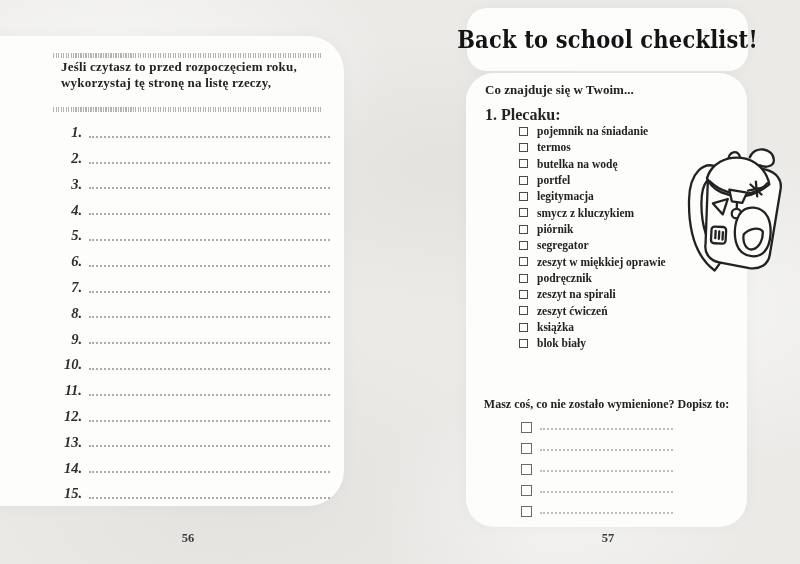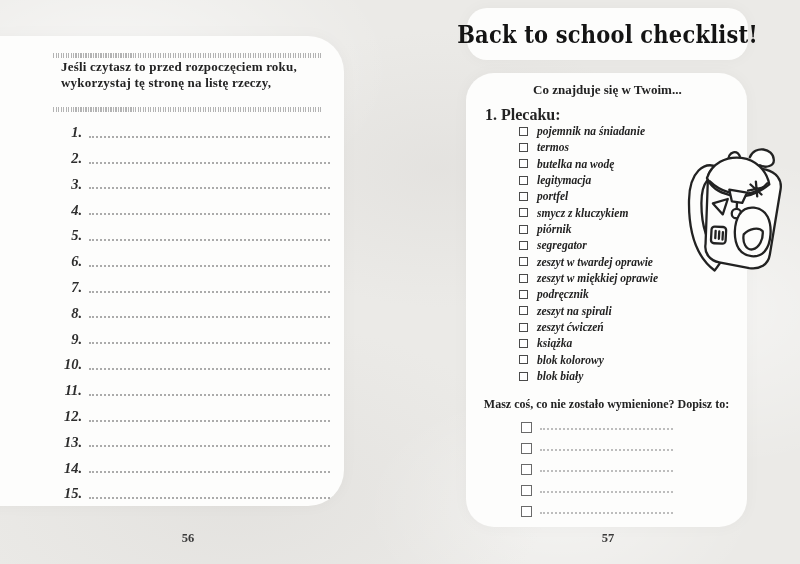--- a/index.html
+++ b/index.html
@@ -25,29 +25,29 @@
   .intro{position:absolute;left:97px;top:23px;width:272px;
     font-weight:700;font-size:13px;line-height:15.5px;letter-spacing:.2px;}
   .intro div{white-space:nowrap;}
   .numlist{position:absolute;left:89px;top:78px;width:277px;}
   .num-row{height:25.8px;display:flex;align-items:flex-end;}
   .num{width:29px;text-align:right;font-style:italic;font-weight:600;font-size:14.5px;
     color:#2e2e2e;padding-right:5px;line-height:1;}
   .leader{flex:1;border-bottom:2px dotted #ababab;margin-bottom:2px;margin-left:2px;}
 
   
-  .title-box{left:467px;top:8px;width:281px;height:52px;border-radius:20px;
+  .title-box{left:467px;top:8px;width:281px;height:63px;border-radius:20px;
     display:flex;align-items:center;justify-content:center;}
   .title{font-family:"DejaVu Serif","Liberation Serif",serif;font-weight:700;font-size:21px;
     letter-spacing:.2px;transform:scaleY(1.12);white-space:nowrap;color:#141414;}
   .right-page{left:466px;top:73px;width:281px;height:454px;border-radius:28px;}
-  .subtitle{position:absolute;left:19px;top:9px;font-weight:700;font-size:13px;white-space:nowrap;margin-left:48px;}
+  .subtitle{position:absolute;left:19px;top:9px;font-weight:700;font-size:13px;white-space:nowrap;}
   .heading{position:absolute;left:19px;top:33px;font-weight:700;font-size:16px;white-space:nowrap;}
   .checklist{position:absolute;left:53px;top:50px;width:210px;}
-  .check-row{height:16.33px;display:flex;align-items:center;font-style:italic;}
+  .check-row{height:16.33px;display:flex;align-items:center;}
   .cb{width:7px;height:7px;border:1.2px solid #4a4a4a;background:#fff;flex:0 0 auto;}
   .check-row .lbl{margin-left:9px;font-weight:700;font-size:11.5px;white-space:nowrap;color:#222;}
   .prompt{position:absolute;left:0;top:324px;width:100%;text-align:center;
     font-weight:700;font-size:12px;white-space:nowrap;}
   .extras{position:absolute;left:55px;top:344px;width:152px;}
   .extra-row{height:21px;display:flex;align-items:center;}
   .cb2{width:9px;height:9px;border:1.1px solid #6a6a6a;background:#fff;flex:0 0 auto;}
   .leader2{flex:1;border-bottom:2px dotted #bdbdbd;margin-left:8px;margin-top:3px;}
 
   .page-num{position:absolute;top:531px;width:40px;text-align:center;
@@ -148,65 +148,57 @@
         <div class="check-row">
           <span class="cb"></span>
           <span class="lbl">termos</span>
         </div>
         <div class="check-row">
           <span class="cb"></span>
           <span class="lbl">butelka na wodę</span>
         </div>
         <div class="check-row">
           <span class="cb"></span>
+          <span class="lbl">portfel</span>
+        </div>
+        <div class="check-row">
+          <span class="cb"></span>
           <span class="lbl">legitymacja</span>
         </div>
         <div class="check-row">
           <span class="cb"></span>
-          <span class="lbl">portfel</span>
-        </div>
-        <div class="check-row">
-          <span class="cb"></span>
           <span class="lbl">smycz z kluczykiem</span>
         </div>
         <div class="check-row">
           <span class="cb"></span>
           <span class="lbl">piórnik</span>
         </div>
         <div class="check-row">
           <span class="cb"></span>
           <span class="lbl">segregator</span>
         </div>
         <div class="check-row">
           <span class="cb"></span>
-          <span class="lbl">zeszyt w twardej oprawie</span>
-        </div>
-        <div class="check-row">
-          <span class="cb"></span>
           <span class="lbl">zeszyt w miękkiej oprawie</span>
         </div>
         <div class="check-row">
           <span class="cb"></span>
           <span class="lbl">podręcznik</span>
         </div>
         <div class="check-row">
           <span class="cb"></span>
           <span class="lbl">zeszyt na spirali</span>
         </div>
         <div class="check-row">
           <span class="cb"></span>
           <span class="lbl">zeszyt ćwiczeń</span>
         </div>
         <div class="check-row">
           <span class="cb"></span>
           <span class="lbl">książka</span>
-        </div>
-        <div class="check-row">
-          <span class="cb"></span>
-          <span class="lbl">blok kolorowy</span>
         </div>
         <div class="check-row">
           <span class="cb"></span>
           <span class="lbl">blok biały</span>
         </div>
       </div>
     <div class="prompt">Masz coś, co nie zostało wymienione? Dopisz to:</div>
     <div class="extras">
         <div class="extra-row">
           <span class="cb2"></span>

